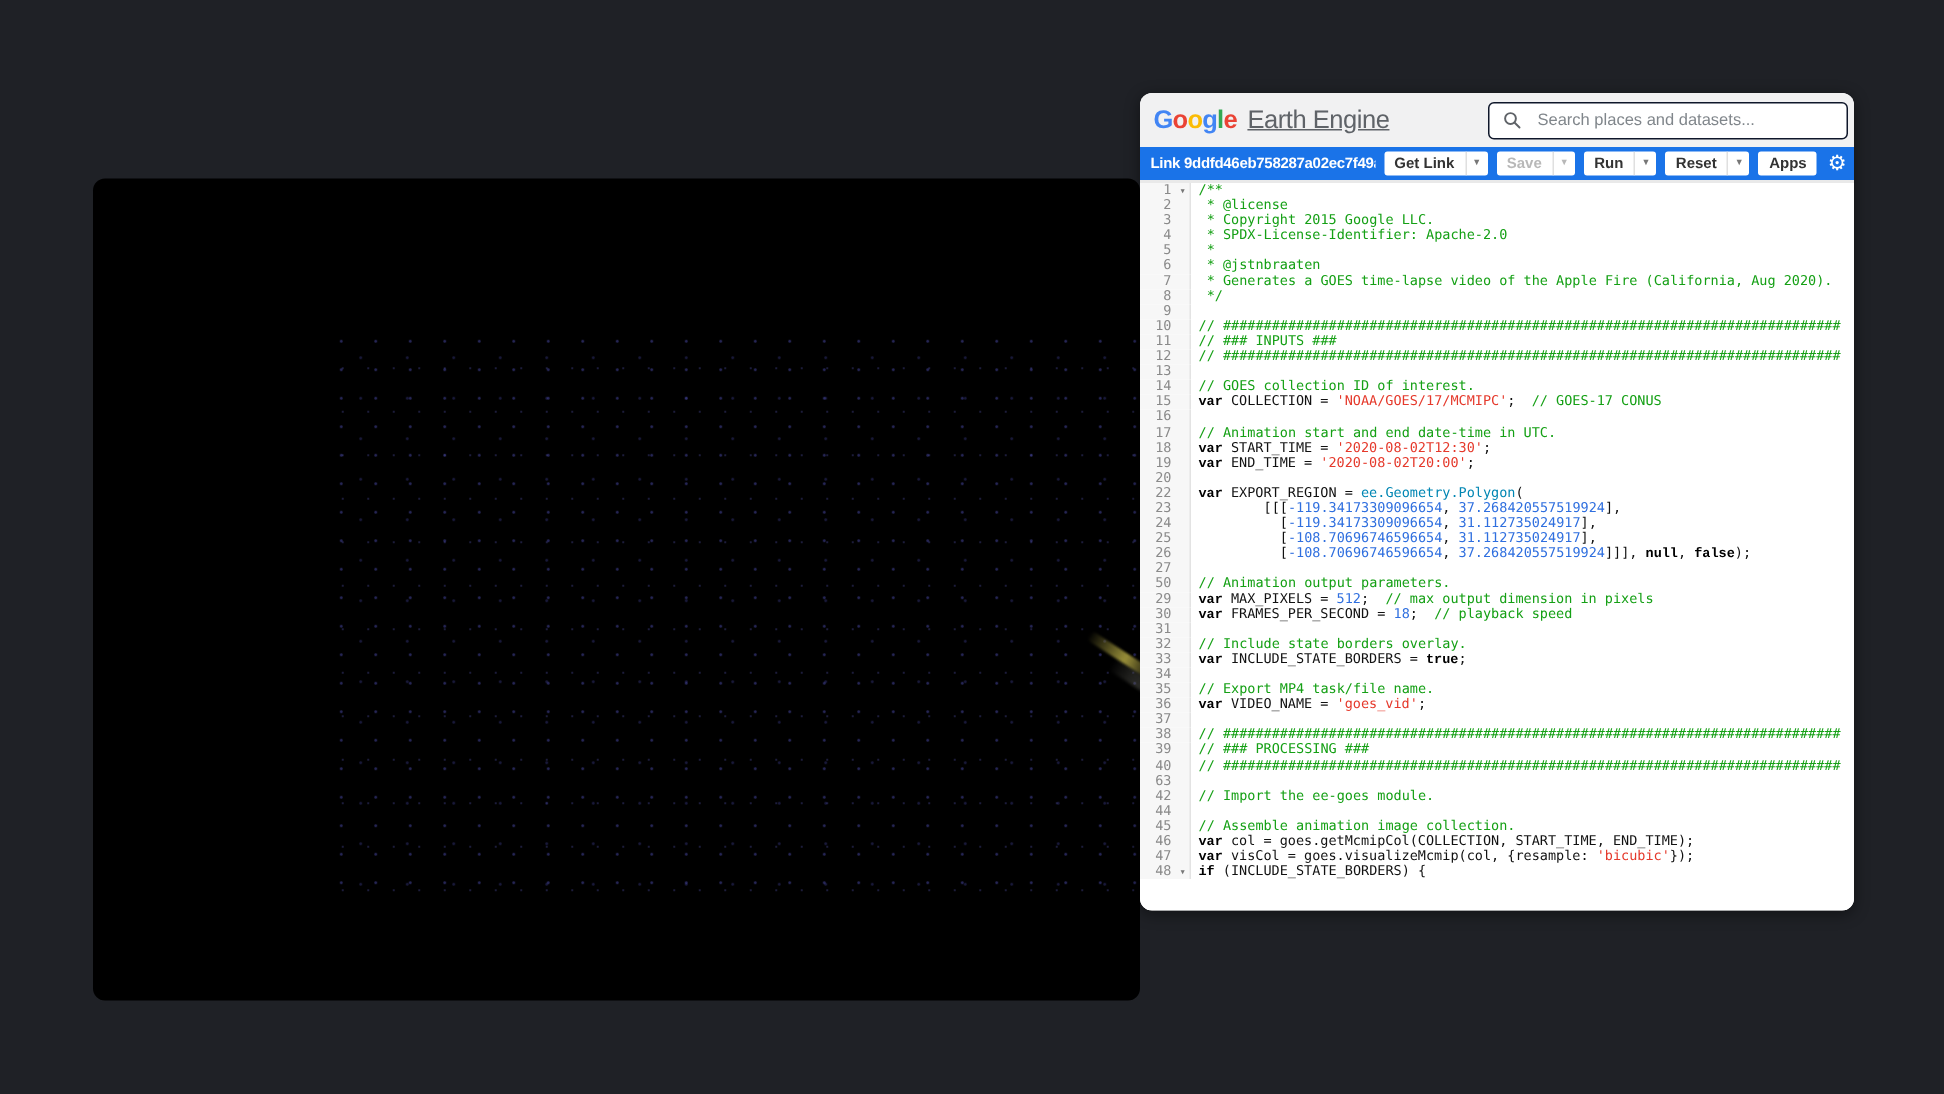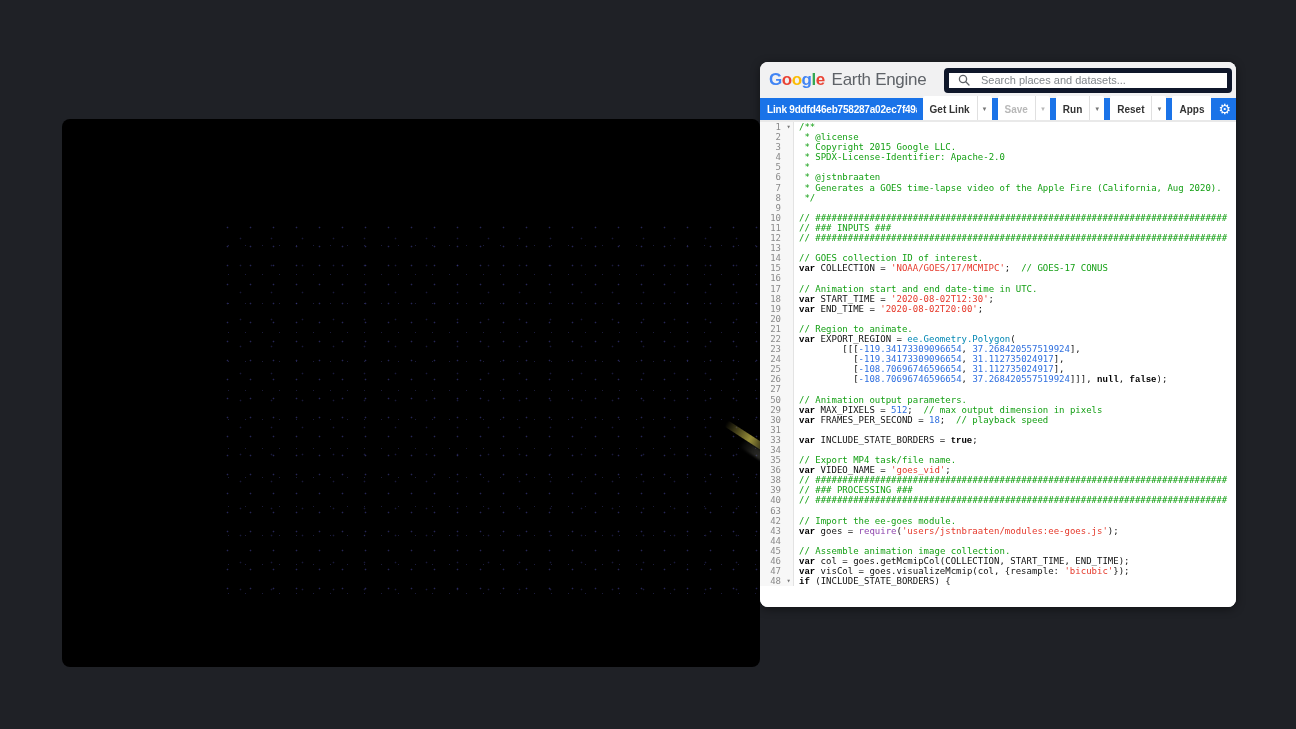--- a/index.html
+++ b/index.html
@@ -40,45 +40,45 @@
     position:absolute;left:760px;top:62px;width:476px;height:545px;
     background:#fff;border-radius:8px;overflow:hidden;
     display:flex;flex-direction:column;
     box-shadow:0 2px 10px rgba(0,0,0,0.45);
   }
   .gee-header{
     height:36px;flex:0 0 36px;background:#f1f1f2;
     display:flex;align-items:center;padding:0 4px 0 9px;
   }
   .logo{font-size:17px;font-weight:700;letter-spacing:-0.5px;white-space:nowrap;}
-  .logo-suffix{font-size:17px;font-weight:400;color:#5f6368;margin-left:7px;letter-spacing:-0.3px;white-space:nowrap;}
+  .logo-suffix{font-size:17px;font-weight:400;color:#5f6368;margin-left:7px;letter-spacing:-0.3px;white-space:nowrap;text-decoration:underline;}
   .search-box{
-    margin-left:auto;width:288px;height:25px;background:#fff;
-    border:5px solid #0f172a;border-radius:4px;
+    margin-left:auto;width:240px;height:25px;background:#fff;
+    border:1px solid #0f172a;border-radius:4px;
     display:flex;align-items:center;padding:0 9px;gap:9px;box-sizing:border-box;
   }
   .search-box svg{flex:0 0 auto;}
   .search-box input{
     border:none;outline:none;background:transparent;flex:1;
     font-family:"Liberation Sans",sans-serif;font-size:11px;color:#333;min-width:0;
   }
   .search-box input::placeholder{color:#80868b;}
   
   .gee-toolbar{
     height:22px;flex:0 0 22px;background:#1a73e8;
     display:flex;align-items:center;padding:0 5px 0 7px;gap:6px;
   }
   .link-label{
     color:#fff;font-weight:700;font-size:10px;letter-spacing:-0.2px;
     flex:1 1 auto;min-width:0;white-space:nowrap;overflow:hidden;
   }
   .toolbar-buttons{display:flex;align-items:center;gap:6px;flex:0 0 auto;}
   .btn-group{
     display:flex;align-items:stretch;background:#fff;border-radius:2px;
-    height:26px;overflow:hidden;cursor:pointer;
+    height:16px;overflow:hidden;cursor:pointer;
   }
   .btn-main{
     display:flex;align-items:center;padding:0 7px;
     font-size:10px;font-weight:700;color:#333;white-space:nowrap;
   }
   .btn-arrow{
     display:flex;align-items:center;padding:0 4px;
     border-left:1px solid #e0e0e0;font-size:6px;color:#777;
   }
   .btn-group.disabled .btn-main,.btn-group.disabled .btn-arrow{color:#b8b8b8;}
@@ -174,41 +174,41 @@
         <div class="cm-row"><div class="cm-num">11</div><div class="cm-fold"></div><div class="cm-code"><span class="tok-com">// ### INPUTS ###</span></div></div>
         <div class="cm-row"><div class="cm-num">12</div><div class="cm-fold"></div><div class="cm-code"><span class="tok-com">// ############################################################################</span></div></div>
         <div class="cm-row"><div class="cm-num">13</div><div class="cm-fold"></div><div class="cm-code"></div></div>
         <div class="cm-row"><div class="cm-num">14</div><div class="cm-fold"></div><div class="cm-code"><span class="tok-com">// GOES collection ID of interest.</span></div></div>
         <div class="cm-row"><div class="cm-num">15</div><div class="cm-fold"></div><div class="cm-code"><span class="tok-kw">var</span><span class="tok-pl"> COLLECTION = </span><span class="tok-str">'NOAA/GOES/17/MCMIPC'</span><span class="tok-pl">;  </span><span class="tok-com">// GOES-17 CONUS</span></div></div>
         <div class="cm-row"><div class="cm-num">16</div><div class="cm-fold"></div><div class="cm-code"></div></div>
         <div class="cm-row"><div class="cm-num">17</div><div class="cm-fold"></div><div class="cm-code"><span class="tok-com">// Animation start and end date-time in UTC.</span></div></div>
         <div class="cm-row"><div class="cm-num">18</div><div class="cm-fold"></div><div class="cm-code"><span class="tok-kw">var</span><span class="tok-pl"> START_TIME = </span><span class="tok-str">'2020-08-02T12:30'</span><span class="tok-pl">;</span></div></div>
         <div class="cm-row"><div class="cm-num">19</div><div class="cm-fold"></div><div class="cm-code"><span class="tok-kw">var</span><span class="tok-pl"> END_TIME = </span><span class="tok-str">'2020-08-02T20:00'</span><span class="tok-pl">;</span></div></div>
         <div class="cm-row"><div class="cm-num">20</div><div class="cm-fold"></div><div class="cm-code"></div></div>
-        <div class="cm-row"><div class="cm-num">21</div><div class="cm-fold"></div><div class="cm-code"><span class="tok-com">// Region to animate.</span></div></div>
         <div class="cm-row"><div class="cm-num">22</div><div class="cm-fold"></div><div class="cm-code"><span class="tok-kw">var</span><span class="tok-pl"> EXPORT_REGION = </span><span class="tok-ee">ee.Geometry.Polygon</span><span class="tok-pl">(</span></div></div>
         <div class="cm-row"><div class="cm-num">23</div><div class="cm-fold"></div><div class="cm-code"><span class="tok-pl">        [[[</span><span class="tok-num">-119.34173309096654</span><span class="tok-pl">, </span><span class="tok-num">37.268420557519924</span><span class="tok-pl">],</span></div></div>
         <div class="cm-row"><div class="cm-num">24</div><div class="cm-fold"></div><div class="cm-code"><span class="tok-pl">          [</span><span class="tok-num">-119.34173309096654</span><span class="tok-pl">, </span><span class="tok-num">31.112735024917</span><span class="tok-pl">],</span></div></div>
         <div class="cm-row"><div class="cm-num">25</div><div class="cm-fold"></div><div class="cm-code"><span class="tok-pl">          [</span><span class="tok-num">-108.70696746596654</span><span class="tok-pl">, </span><span class="tok-num">31.112735024917</span><span class="tok-pl">],</span></div></div>
         <div class="cm-row"><div class="cm-num">26</div><div class="cm-fold"></div><div class="cm-code"><span class="tok-pl">          [</span><span class="tok-num">-108.70696746596654</span><span class="tok-pl">, </span><span class="tok-num">37.268420557519924</span><span class="tok-pl">]]], </span><span class="tok-kw">null</span><span class="tok-pl">, </span><span class="tok-kw">false</span><span class="tok-pl">);</span></div></div>
         <div class="cm-row"><div class="cm-num">27</div><div class="cm-fold"></div><div class="cm-code"></div></div>
         <div class="cm-row"><div class="cm-num">50</div><div class="cm-fold"></div><div class="cm-code"><span class="tok-com">// Animation output parameters.</span></div></div>
         <div class="cm-row"><div class="cm-num">29</div><div class="cm-fold"></div><div class="cm-code"><span class="tok-kw">var</span><span class="tok-pl"> MAX_PIXELS = </span><span class="tok-num">512</span><span class="tok-pl">;  </span><span class="tok-com">// max output dimension in pixels</span></div></div>
         <div class="cm-row"><div class="cm-num">30</div><div class="cm-fold"></div><div class="cm-code"><span class="tok-kw">var</span><span class="tok-pl"> FRAMES_PER_SECOND = </span><span class="tok-num">18</span><span class="tok-pl">;  </span><span class="tok-com">// playback speed</span></div></div>
         <div class="cm-row"><div class="cm-num">31</div><div class="cm-fold"></div><div class="cm-code"></div></div>
+        <div class="cm-row"><div class="cm-num">32</div><div class="cm-fold"></div><div class="cm-code"><span class="tok-com">// Include state borders overlay.</span></div></div>
         <div class="cm-row"><div class="cm-num">33</div><div class="cm-fold"></div><div class="cm-code"><span class="tok-kw">var</span><span class="tok-pl"> INCLUDE_STATE_BORDERS = </span><span class="tok-kw">true</span><span class="tok-pl">;</span></div></div>
         <div class="cm-row"><div class="cm-num">34</div><div class="cm-fold"></div><div class="cm-code"></div></div>
         <div class="cm-row"><div class="cm-num">35</div><div class="cm-fold"></div><div class="cm-code"><span class="tok-com">// Export MP4 task/file name.</span></div></div>
         <div class="cm-row"><div class="cm-num">36</div><div class="cm-fold"></div><div class="cm-code"><span class="tok-kw">var</span><span class="tok-pl"> VIDEO_NAME = </span><span class="tok-str">'goes_vid'</span><span class="tok-pl">;</span></div></div>
+        <div class="cm-row"><div class="cm-num">37</div><div class="cm-fold"></div><div class="cm-code"></div></div>
         <div class="cm-row"><div class="cm-num">38</div><div class="cm-fold"></div><div class="cm-code"><span class="tok-com">// ############################################################################</span></div></div>
         <div class="cm-row"><div class="cm-num">39</div><div class="cm-fold"></div><div class="cm-code"><span class="tok-com">// ### PROCESSING ###</span></div></div>
         <div class="cm-row"><div class="cm-num">40</div><div class="cm-fold"></div><div class="cm-code"><span class="tok-com">// ############################################################################</span></div></div>
         <div class="cm-row"><div class="cm-num">63</div><div class="cm-fold"></div><div class="cm-code"></div></div>
         <div class="cm-row"><div class="cm-num">42</div><div class="cm-fold"></div><div class="cm-code"><span class="tok-com">// Import the ee-goes module.</span></div></div>
-        <div class="cm-row"><div class="cm-num">43</div><div class="cm-fold"></div><div class="cm-code"><span class="tok-kw">var</span><span class="tok-pl"> goes = </span><span class="tok-req">require</span><span class="tok-pl">(</span><span class="tok-str">'users/jstnbraaten/modules:ee-goes.js'</span><span class="tok-pl">);</span></div></div>
         <div class="cm-row"><div class="cm-num">44</div><div class="cm-fold"></div><div class="cm-code"></div></div>
         <div class="cm-row"><div class="cm-num">45</div><div class="cm-fold"></div><div class="cm-code"><span class="tok-com">// Assemble animation image collection.</span></div></div>
         <div class="cm-row"><div class="cm-num">46</div><div class="cm-fold"></div><div class="cm-code"><span class="tok-kw">var</span><span class="tok-pl"> col = goes.getMcmipCol(COLLECTION, START_TIME, END_TIME);</span></div></div>
         <div class="cm-row"><div class="cm-num">47</div><div class="cm-fold"></div><div class="cm-code"><span class="tok-kw">var</span><span class="tok-pl"> visCol = goes.visualizeMcmip(col, {resample: </span><span class="tok-str">'bicubic'</span><span class="tok-pl">});</span></div></div>
         <div class="cm-row"><div class="cm-num">48</div><div class="cm-fold">▾</div><div class="cm-code"><span class="tok-kw">if</span><span class="tok-pl"> (INCLUDE_STATE_BORDERS) {</span></div></div>
       </div>
   </div>
 
 </div>
 

